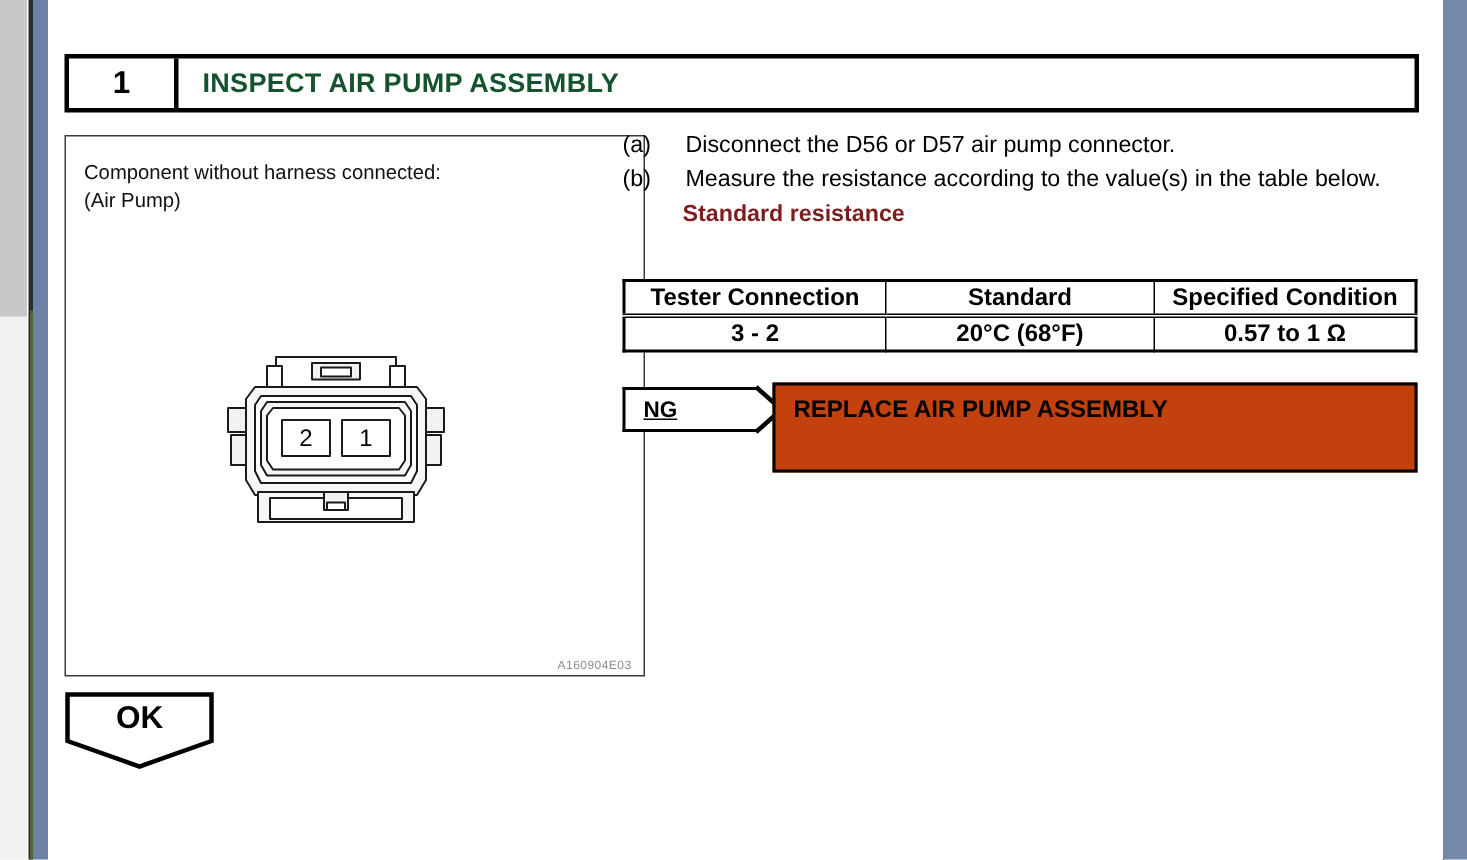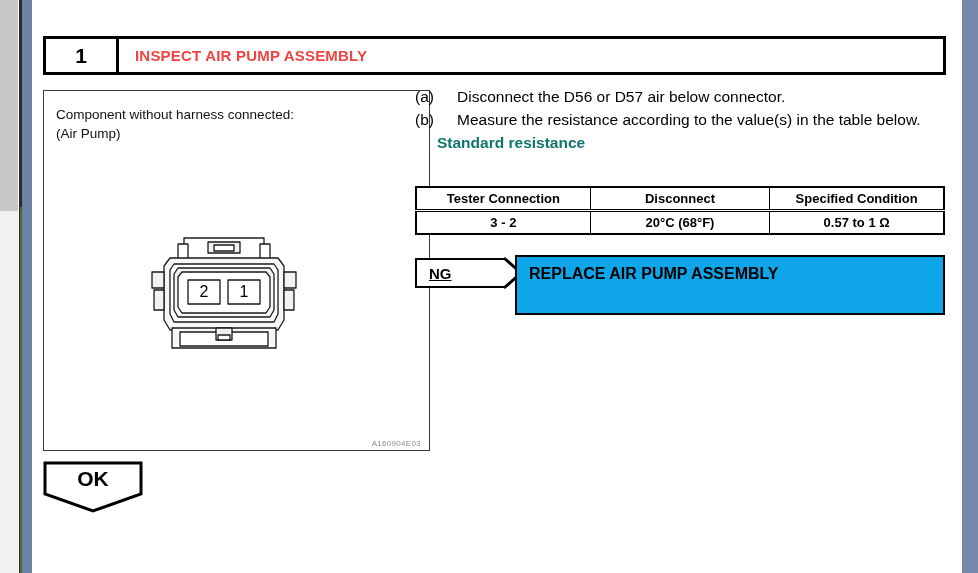--- a/index.html
+++ b/index.html
@@ -90,24 +90,24 @@
     justify-content: center;
     font-size: 21px;
     font-weight: bold;
     color: #000;
   }
   .step-title-cell {
     flex: 1;
     display: flex;
     align-items: center;
     padding-left: 16px;
-    font-size: 15px;
+    font-size: 18px;
     font-weight: bold;
     letter-spacing: 0.2px;
-    color: #ef4444;
+    color: #14532d;
   }
 
   
   .illustration-panel {
     position: absolute;
     left: 11px; top: 90px;
     width: 387px; height: 361px;
     border: 1px solid #3a3a3a;
     box-sizing: border-box;
     background: #fff;
@@ -147,42 +147,42 @@
     line-height: 22px;
     color: #000;
     margin-bottom: 1px;
   }
   .proc-marker {
     width: 42px;
     flex: none;
   }
   .proc-text { flex: 1; }
   .proc-subhead {
-    margin-left: 22px;
+    margin-left: 40px;
     font-size: 15.5px;
     line-height: 22px;
     font-weight: bold;
-    color: #0f766e;
+    color: #7f1d1d;
   }
 
   
   .spec-table {
     position: absolute;
     left: 383px; top: 186px;
     width: 530px;
     border-collapse: collapse;
     border: 2px solid #000;
     background: #fff;
   }
   .spec-table th,
   .spec-table td {
     border-left: 1.5px solid #000;
     border-right: 1.5px solid #000;
     text-align: center;
-    font-size: 13px;
+    font-size: 16px;
     font-weight: bold;
     color: #000;
     height: 21px;
     padding: 0 4px;
   }
   .spec-table thead th {
     border-bottom: 3px double #000;
   }
 
   
@@ -206,21 +206,21 @@
     position: absolute;
     left: 471px; top: 256px;
     width: 34px; height: 34px;
   }
   .ng-result-box {
     position: absolute;
     left: 483px; top: 255px;
     width: 430px; height: 60px;
     border: 2px solid #000;
     box-sizing: border-box;
-    background: #0ea5e9;
+    background: #c2410c;
     padding: 8px 0 0 12px;
     font-size: 16px;
     font-weight: bold;
     color: #000;
   }
 
   
   .ok-tag {
     position: absolute;
     left: 11px; top: 461px;
@@ -297,34 +297,34 @@
         <text x="100" y="61" font-family="Liberation Sans, sans-serif" font-size="16" fill="#000" text-anchor="middle">1</text>
       </svg>
     </div>
 
     <div class="illus-code">A160904E03</div>
   </div>
 
   <div class="procedure-list">
     <div class="proc-row">
       <span class="proc-marker">(a)</span>
-      <span class="proc-text">Disconnect the D56 or D57 air below connector.</span>
+      <span class="proc-text">Disconnect the D56 or D57 air pump connector.</span>
     </div>
     <div class="proc-row">
       <span class="proc-marker">(b)</span>
       <span class="proc-text">Measure the resistance according to the value(s) in the table below.</span>
     </div>
     <div class="proc-subhead">Standard resistance</div>
   </div>
 
   <table class="spec-table">
     <thead>
       <tr>
         <th style="width:33%">Tester Connection</th>
-        <th style="width:34%">Disconnect</th>
+        <th style="width:34%">Standard</th>
         <th style="width:33%">Specified Condition</th>
       </tr>
     </thead>
     <tbody>
       <tr>
         <td>3 - 2</td>
         <td>20°C (68°F)</td>
         <td>0.57 to 1 Ω</td>
       </tr>
     </tbody>

